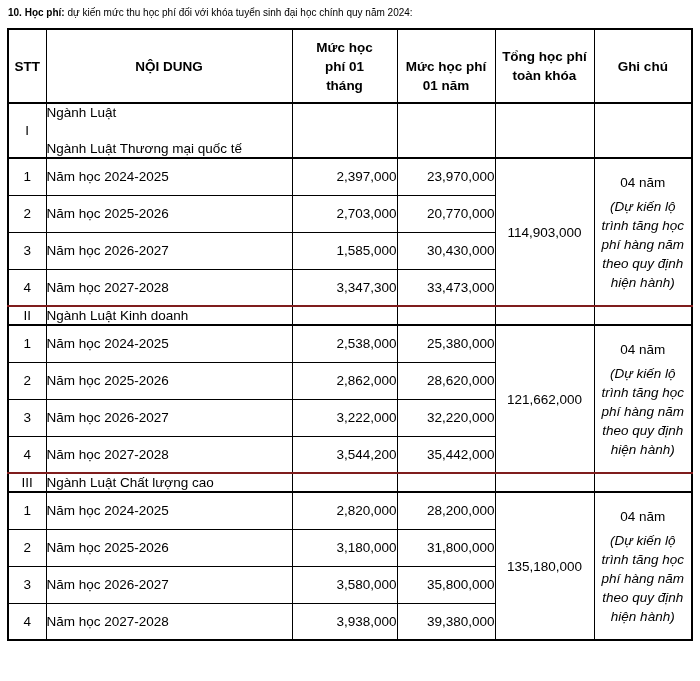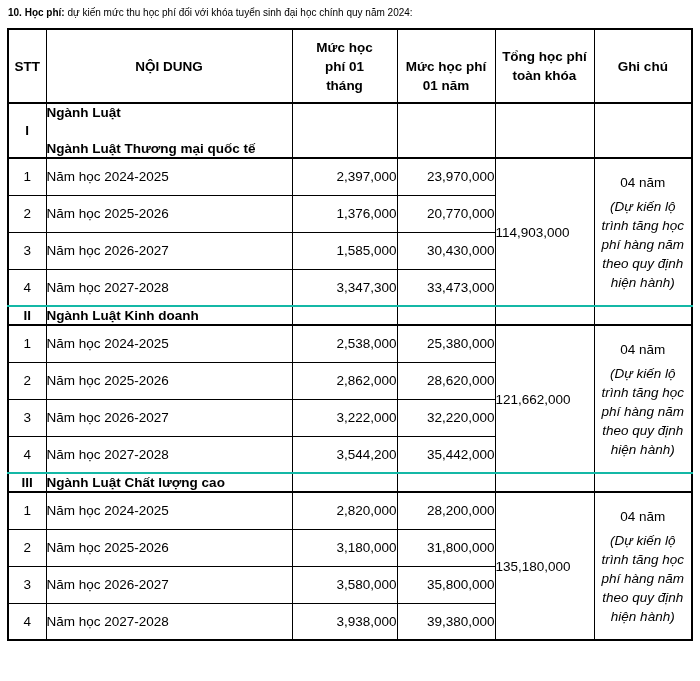--- a/index.html
+++ b/index.html
@@ -41,37 +41,37 @@
     height: 74px;
     line-height: 19px;
     border-bottom-width: 2px;
   }
   .hdr-constrain { display: inline-block; vertical-align: middle; }
   .w-thang { max-width: 64px; }
   .w-nam   { max-width: 84px; margin-top: 20px; }
   .w-tong  { max-width: 90px; }
 
   tr.section-row td {
-    border-top: 2px solid #14b8a6;
+    border-top: 2px solid #7f1d1d;
     border-bottom: 2px solid #000;
-    font-weight: bold;
+    font-weight: normal;
   }
   tr.section-row    { height: 18px; }
   tr.section-row.tall { height: 53px; }
   tr.data-row { height: 37px; }
 
   .cell-stt  { text-align: center; }
   .cell-name, .cell-label { text-align: left; padding-left: 21px; }
   .sec-name1, .sec-name2 { line-height: 17px; }
   .sec-name2 { margin-top: 19px; }
   .sec-name2:empty { display: none; }
 
   .cell-monthly { text-align: right; padding-right: 13px; }
   .cell-yearly  { text-align: right; padding-right: 12px; margin-left: 8px; }
-  .cell-total   { text-align: left; padding-right: 6px; }
+  .cell-total   { text-align: center; padding-right: 6px; }
 
   .cell-note { text-align: center; vertical-align: middle; }
   .note-duration { display: block; line-height: 19px; margin-bottom: 5px; }
   .note-detail {
     display: inline-block;
     max-width: 84px;
     font-style: italic;
     line-height: 19px;
   }
 </style>
@@ -121,21 +121,21 @@
       <td class="cell-yearly">23,970,000</td>
       <td class="cell-total" rowspan="4">114,903,000</td>
       <td class="cell-note" rowspan="4">
         <span class="note-duration">04 năm</span>
         <span class="note-detail">(Dự kiến lộ trình tăng học phí hàng năm theo quy định hiện hành)</span>
       </td>
     </tr>
     <tr class="data-row">
       <td class="cell-stt">2</td>
       <td class="cell-label">Năm học 2025-2026</td>
-      <td class="cell-monthly">1,376,000</td>
+      <td class="cell-monthly">2,703,000</td>
       <td class="cell-yearly">20,770,000</td>
     </tr>
     <tr class="data-row">
       <td class="cell-stt">3</td>
       <td class="cell-label">Năm học 2026-2027</td>
       <td class="cell-monthly">1,585,000</td>
       <td class="cell-yearly">30,430,000</td>
     </tr>
     <tr class="data-row">
       <td class="cell-stt">4</td>

